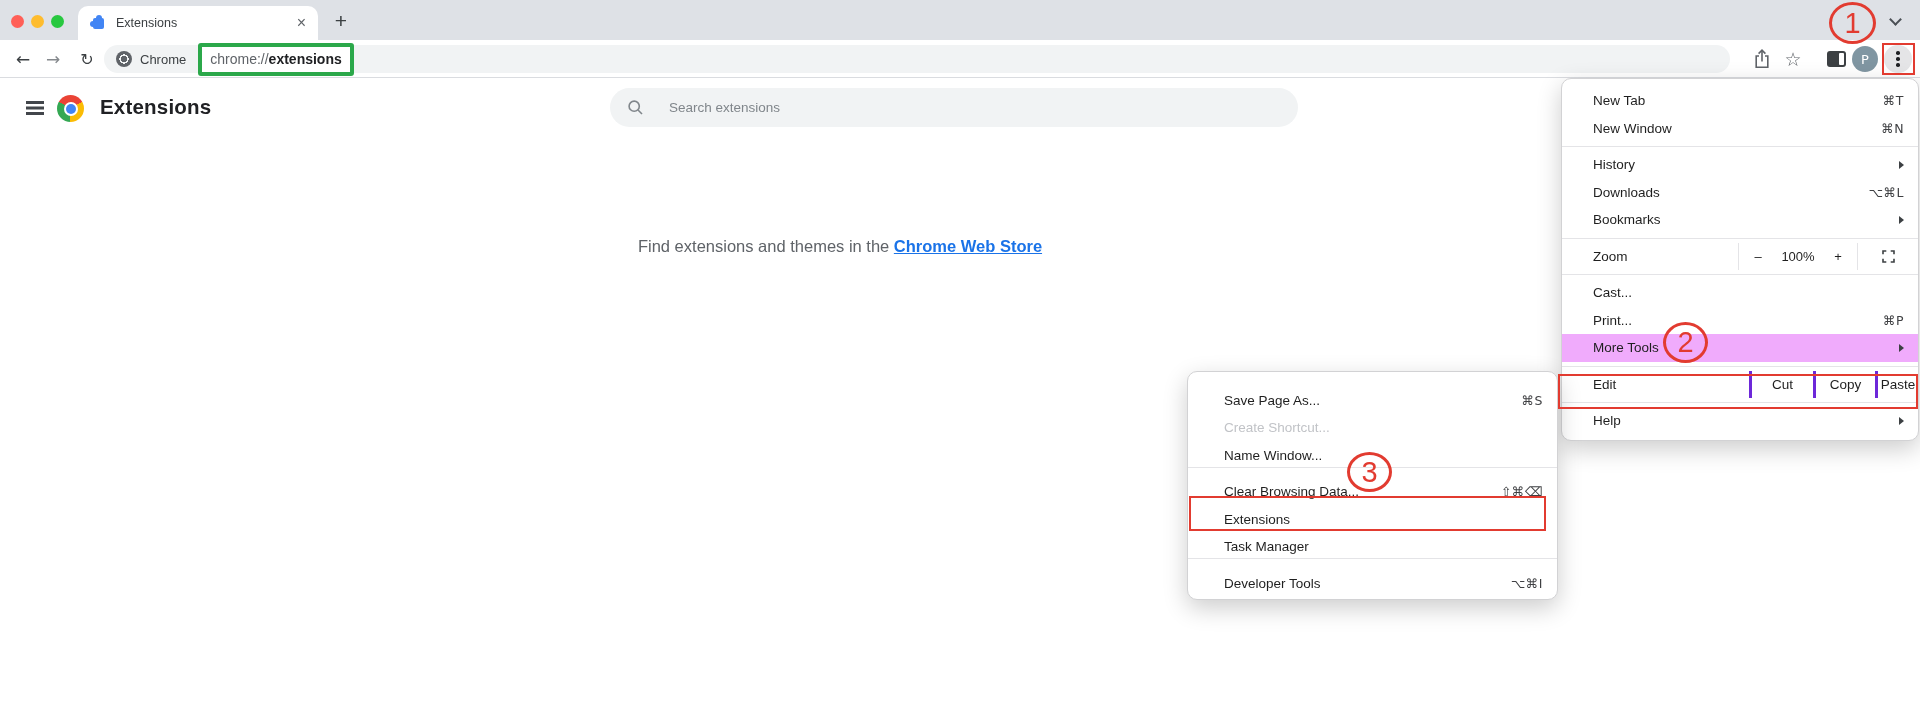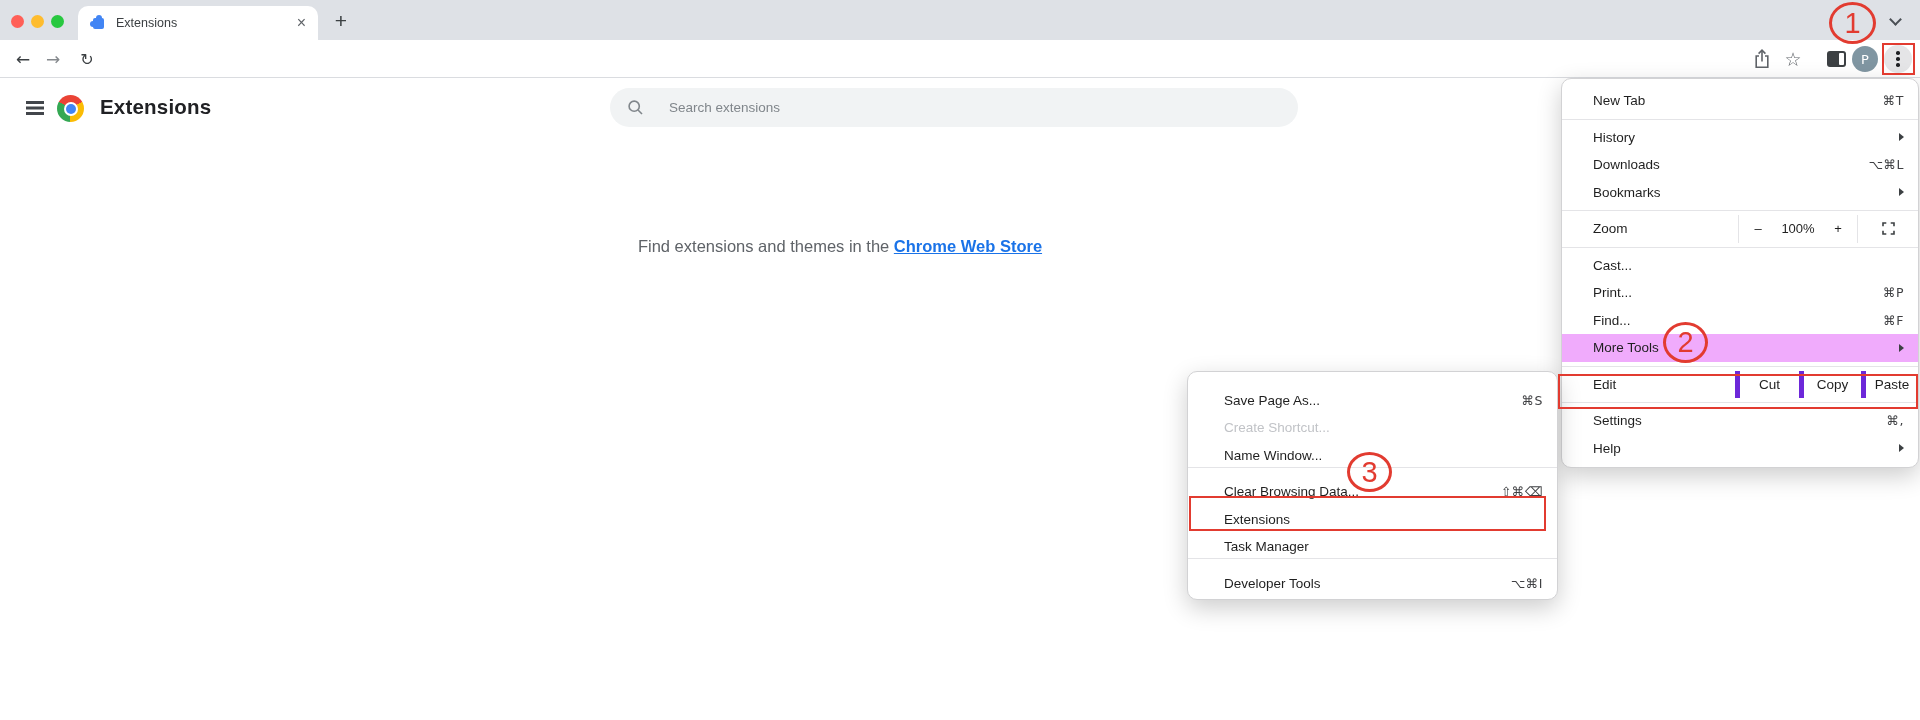--- a/index.html
+++ b/index.html
@@ -65,22 +65,22 @@
   .s-row.disabled { color:#c1c3c7; }
   .sep { height:1px; background:#e4e4e7; margin:4px 0; }
   .sc { margin-left:auto; font-family:"DejaVu Sans",sans-serif; font-size:12.5px; color:#3f4043; letter-spacing:.5px; }
   .tri { margin-left:auto; width:0; height:0; border-left:5px solid #3c4043; border-top:4px solid transparent; border-bottom:4px solid transparent; }
   .m-row.hl { background:#f0abfc; }
   .m-row.nopad { padding-right:0; }
   .zgroup, .egroup { margin-left:auto; display:flex; align-items:stretch; height:100%; }
   .vdiv { width:1px; background:#e4e4e7; }
   .zcell { display:flex; align-items:center; justify-content:center; font-size:13px; color:#1f1f1f; }
   .z-minus{width:38px}.z-val{width:42px}.z-plus{width:38px}.z-fs{width:60px}
-  .ecell { display:flex; align-items:center; justify-content:center; font-size:13.5px; color:#1f1f1f; border-left:5px solid #6d28d9; }
-  .e-cut{width:64px}.e-copy{width:62px}.e-paste{width:57px}
+  .ecell { display:flex; align-items:center; justify-content:center; font-size:13.5px; color:#1f1f1f; border-left:3px solid #6d28d9; }
+  .e-cut{width:64px}.e-copy{width:62px}.e-paste{width:43px}
 
   
   .redbox { position:absolute; border:2.5px solid #e23b30; z-index:60; }
   #rb-menu { left:1882px; top:43px; width:33px; height:32px; }
   #rb-moretools { left:1558px; top:374px; width:360px; height:35px; }
   #rb-extensions { left:1189px; top:496px; width:357px; height:35px; }
   .ann { position:absolute; border:3px solid #e23b30; border-radius:50%; color:#e23b30; display:flex; align-items:center; justify-content:center; font-size:29px; z-index:70; }
   #ann1 { left:1829px; top:2px;   width:47px; height:42px; }
   #ann2 { left:1663px; top:322px; width:45px; height:41px; }
   #ann3 { left:1347px; top:452px; width:45px; height:40px; }
@@ -108,20 +108,28 @@
       <span class="tab-close">×</span>
     </div>
     <div class="newtab">+</div>
     <div class="chev"></div>
   </div>
 
   <div class="toolbar">
     <div class="tbtn i-back">←</div>
     <div class="tbtn i-fwd">→</div>
     <div class="tbtn i-rel">↻</div>
+    <div class="omnibox">
+      <span class="badge"></span>
+      <span class="chip-text">Chrome</span>
+      <span class="url-box">
+        <span class="url-prefix">chrome://</span>
+          <span class="url-host">extensions</span>
+      </span>
+    </div>
     <div class="tbtn i-share">
       <svg width="18" height="22" viewBox="0 0 18 22" fill="none" stroke="#5f6368" stroke-width="1.6">
         <path d="M6 8H3.2v11.2h11.6V8H12"></path>
           <path d="M9 13.5V2.6"></path>
           <path d="M5.6 5.6 9 2.2l3.4 3.4"></path>
       </svg>
     </div>
     <div class="tbtn i-star">☆</div>
     <div class="tbtn i-side">
       <span class="side-icon"></span>
@@ -149,20 +157,24 @@
     <input class="search-input" placeholder="Search extensions" style="">
   </div>
   <div class="empty-state">
     <span>Find extensions and themes in the </span><a>Chrome Web Store</a>
   </div>
 
   <div class="menu main-menu">
     <div class="m-row">
       <span>New Tab</span>
       <span class="sc">⌘T</span>
+    </div>
+    <div class="m-row">
+      <span>New Window</span>
+      <span class="sc">⌘N</span>
     </div>
     <div class="sep"></div>
     <div class="m-row">
       <span>History</span>
       <span class="tri"></span>
     </div>
     <div class="m-row">
       <span>Downloads</span>
       <span class="sc">⌥⌘L</span>
     </div>
@@ -187,43 +199,35 @@
       </span>
     </div>
     <div class="sep"></div>
     <div class="m-row">
       <span>Cast...</span>
     </div>
     <div class="m-row">
       <span>Print...</span>
       <span class="sc">⌘P</span>
     </div>
-    <div class="m-row">
-      <span>Find...</span>
-      <span class="sc">⌘F</span>
-    </div>
     <div class="m-row hl">
       <span>More Tools</span>
       <span class="tri"></span>
     </div>
     <div class="sep"></div>
     <div class="m-row nopad">
       <span>Edit</span>
       <span class="egroup">
         <span class="ecell e-cut">Cut</span>
         <span class="ecell e-copy">Copy</span>
         <span class="ecell e-paste">Paste</span>
       </span>
     </div>
     <div class="sep"></div>
     <div class="m-row">
-      <span>Settings</span>
-      <span class="sc">⌘,</span>
-    </div>
-    <div class="m-row">
       <span>Help</span>
       <span class="tri"></span>
     </div>
   </div>
 
   <div class="menu submenu">
     <div class="s-row">
       <span>Save Page As...</span>
       <span class="sc">⌘S</span>
     </div>

